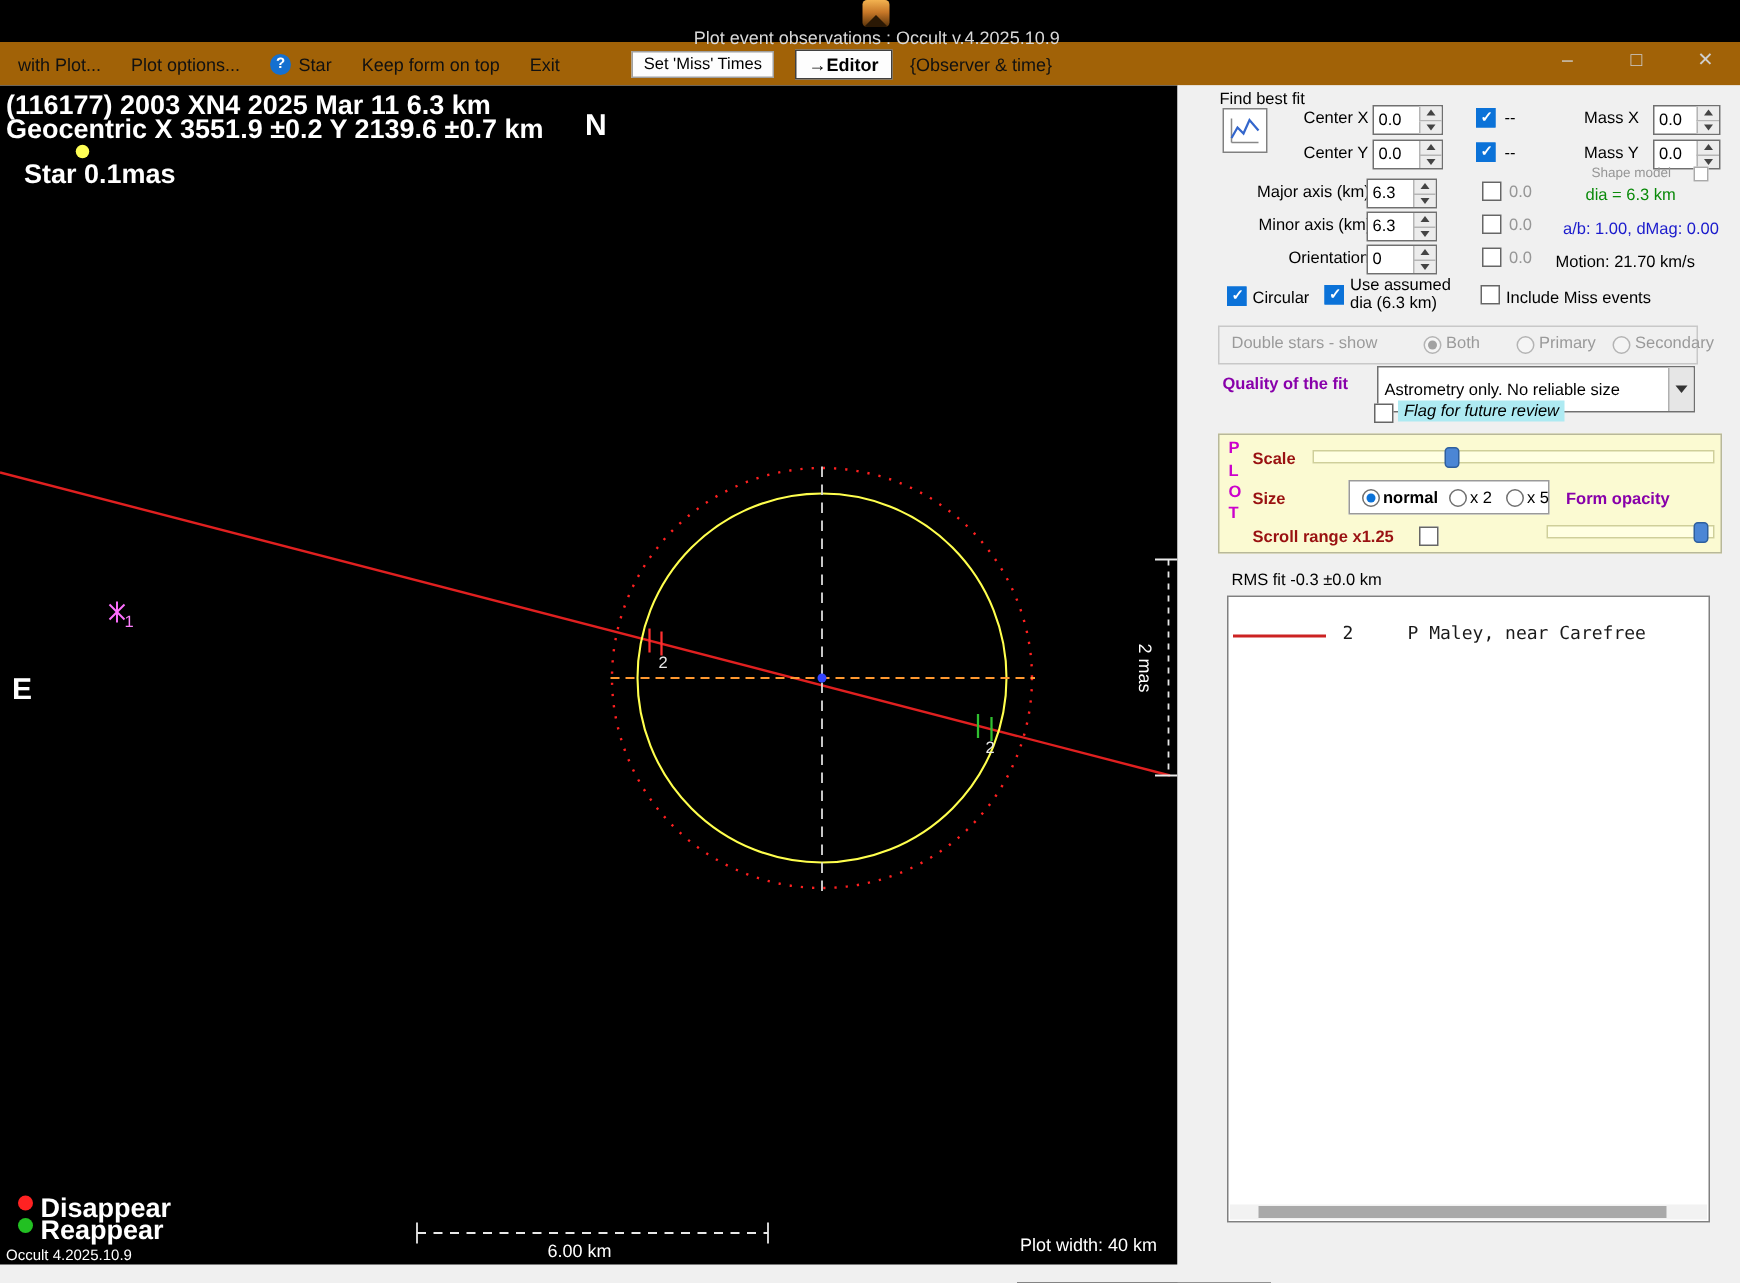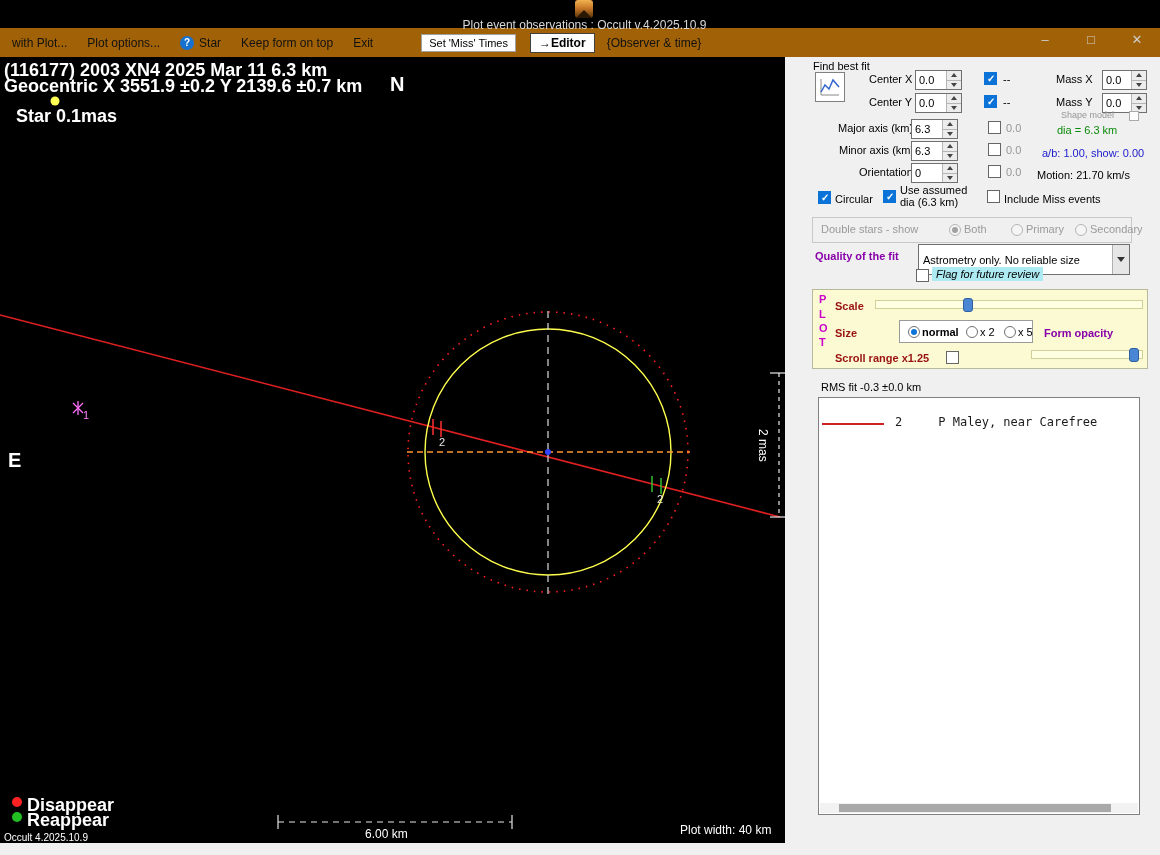--- a/index.html
+++ b/index.html
@@ -260,21 +260,21 @@
             <span>
               <i class="tri-up"></i>
             </span>
             <span>
               <i class="tri-dn"></i>
             </span>
           </span>
       </div>
       <div class="cb" style="left:203px;top:86px"></div>
       <div class="abs gray" style="left:221px;top:87px">0.0</div>
-      <div class="abs blue" style="left:257px;top:90px">a/b: 1.00, show: 0.00</div>
+      <div class="abs blue" style="left:257px;top:90px">a/b: 1.00, dMag: 0.00</div>
 
       <div class="abs" style="left:74px;top:109px">Orientation</div>
       <div class="spin" style="left:126px;top:106px;width:47px">
         <span class="spin-v">0</span>
         <span class="spin-b">
             <span>
               <i class="tri-up"></i>
             </span>
             <span>
               <i class="tri-dn"></i>

